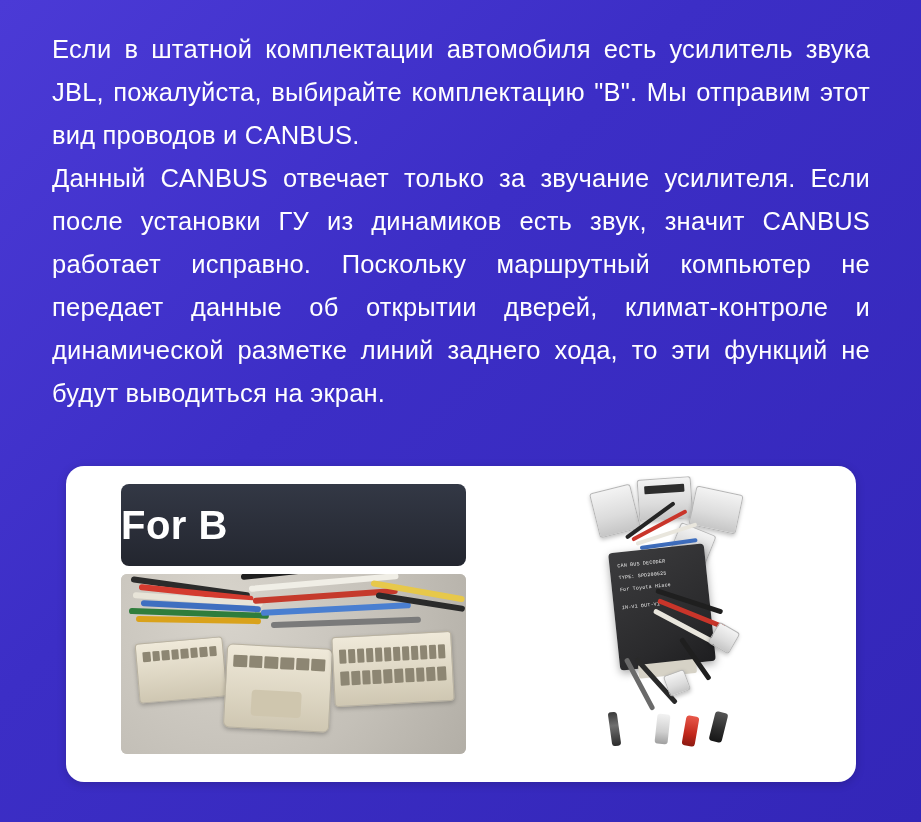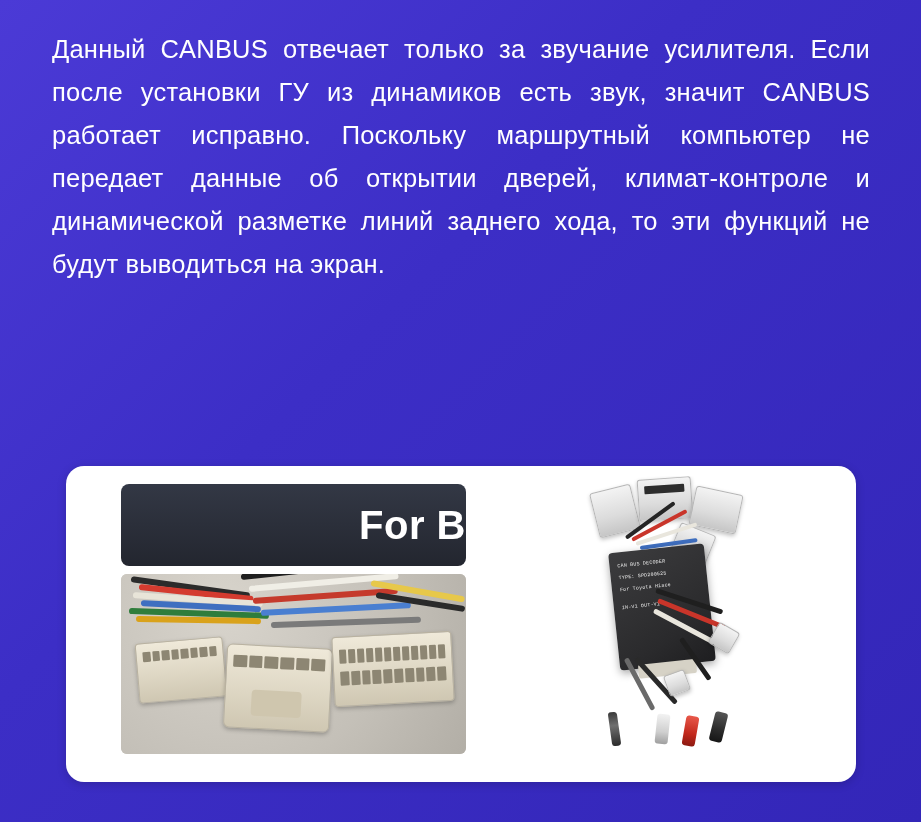--- a/index.html
+++ b/index.html
@@ -52,21 +52,21 @@
     position: absolute;
     left: 55px;
     top: 18px;
     width: 345px;
     height: 82px;
     background: #2a2f3a;
     background: linear-gradient(180deg,#333845 0%, #23262f 100%);
     border-radius: 8px;
     display: flex;
     align-items: center;
-    justify-content: flex-end;
+    justify-content: flex-start;
   }
   .label-box .label-text {
     color: #ffffff;
     font-size: 40px;
     font-weight: bold;
     letter-spacing: 0.5px;
   }
   .photo-left {
     position: absolute;
     left: 55px;
@@ -154,20 +154,21 @@
     background: linear-gradient(180deg,#3a3a3a 0%,#6f6f6f 40%,#2b2b2b 100%);
     border-radius: 3px;
   }
 </style>
 </head>
 <body>
 
 <div class="page">
 
   <div class="text-block">
+    <p class="para p1">Если в штатной комплектации автомобиля есть усилитель звука JBL, пожалуйста, выбирайте комплектацию "B". Мы отправим этот вид проводов и CANBUS.</p>
     <p class="para">Данный CANBUS отвечает только за звучание усилителя. Если после установки ГУ из динамиков есть звук, значит CANBUS работает исправно. Поскольку маршрутный компьютер не передает данные об открытии дверей, климат-контроле и динамической разметке линий заднего хода, то эти функций не будут выводиться на экран.</p>
   </div>
 
   <div class="card">
 
     <div class="label-box">
       <span class="label-text">For B</span>
     </div>
 
     <div class="photo-left">

